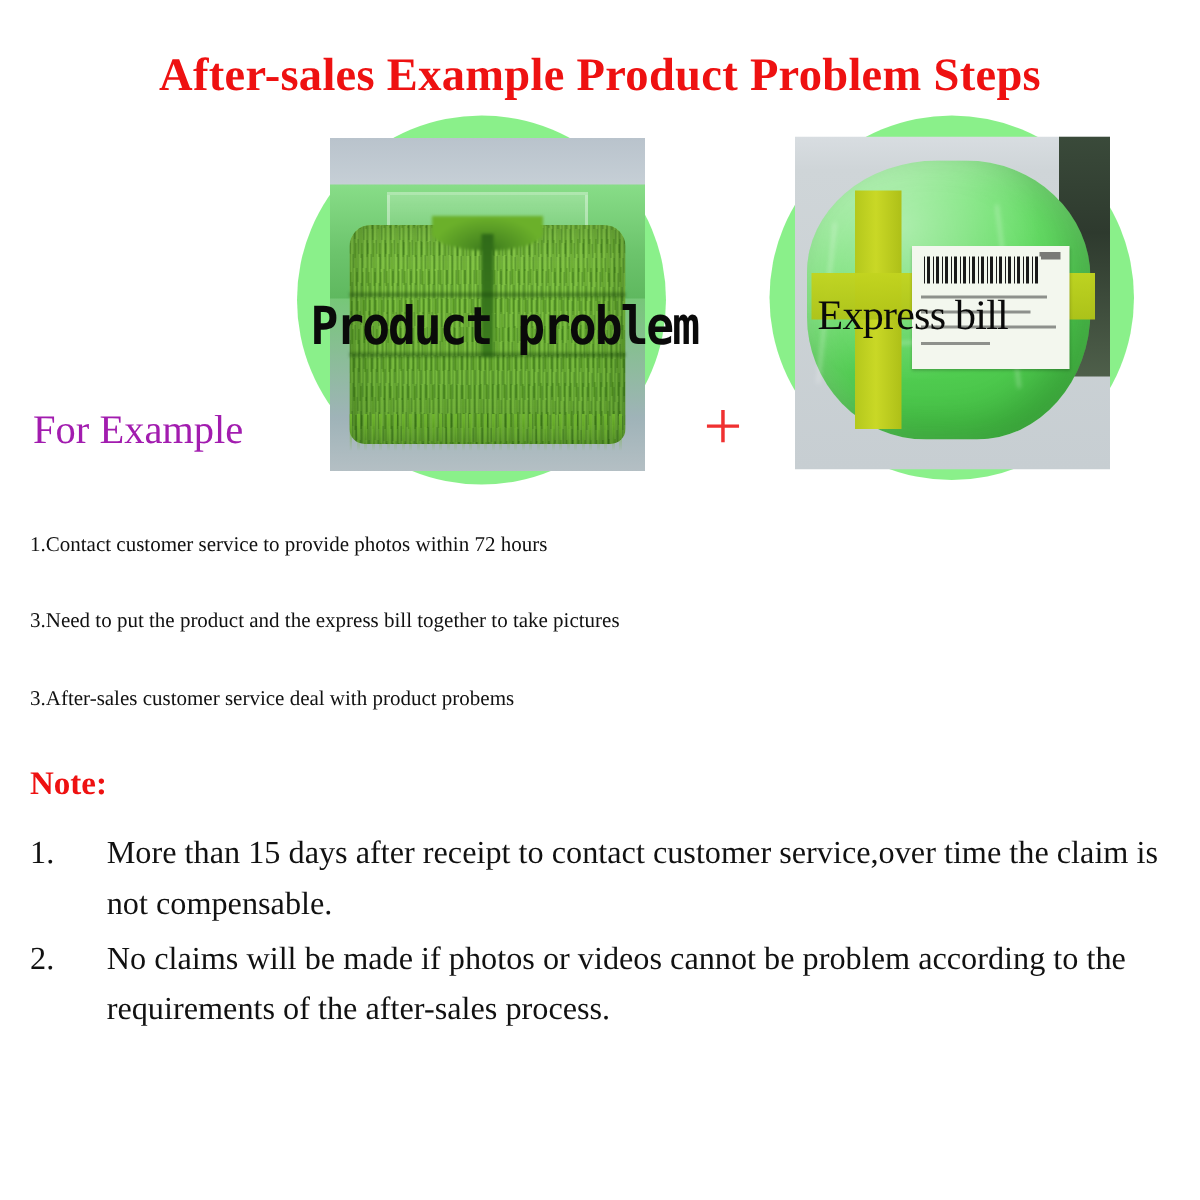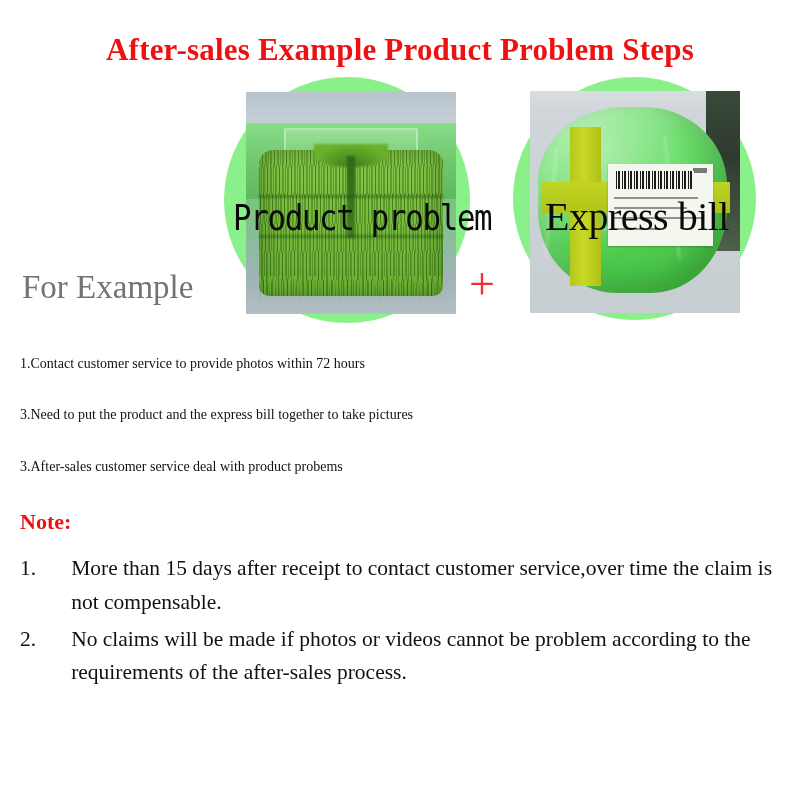--- a/index.html
+++ b/index.html
@@ -36,22 +36,22 @@
     position: relative;
     height: 265px;
     margin-top: 10px;
   }
 
   .for-example-label {
     position: absolute;
     left: 22px;
     top: 210px;
     transform: translateY(-50%);
-    color: #737373;
-    font-size: 33px;
+    color: #a21caf;
+    font-size: 27px;
     font-family: "Liberation Serif", "DejaVu Serif", serif;
     white-space: nowrap;
   }
 
   .plus-sign {
     position: absolute;
     left: 482px;
     top: 207px;
     transform: translate(-50%, -50%);
     color: #f03030;
@@ -59,21 +59,21 @@
     font-weight: 500;
     font-family: "Liberation Serif", "DejaVu Serif", serif;
     line-height: 1;
   }
 
   
   .photo-block {
     position: absolute;
     top: 0;
   }
-  .photo-block.left  { left: 224px; width: 248px; height: 258px; }
+  .photo-block.left  { left: 198px; width: 248px; height: 258px; font-weight: bold; }
   .photo-block.right { left: 513px; width: 243px; height: 258px; }
 
   .green-circle {
     position: absolute;
     border-radius: 50%;
     background: #80ef80;
     opacity: 0.92;
   }
   .photo-block.left .green-circle  { left: 0;  top: 0;  width: 246px; height: 246px; }
   .photo-block.right .green-circle { left: 0;  top: 0;  width: 243px; height: 243px; }
@@ -270,21 +270,21 @@
     font-family: "DejaVu Sans Mono", "Liberation Mono", monospace;
     font-size: 35px;
     letter-spacing: -1.5px;
     transform: scaleX(0.88);
     transform-origin: left center;
   }
   .caption-express {
     left: 32px;
     top: 120px;
     font-family: "Liberation Serif", "DejaVu Serif", serif;
-    font-size: 40px;
+    font-size: 28px;
     letter-spacing: -0.5px;
   }
 
   
   .steps {
     margin: 0;
     padding: 0 0 0 20px;
     list-style: none;
     margin-top: 14px;
   }

